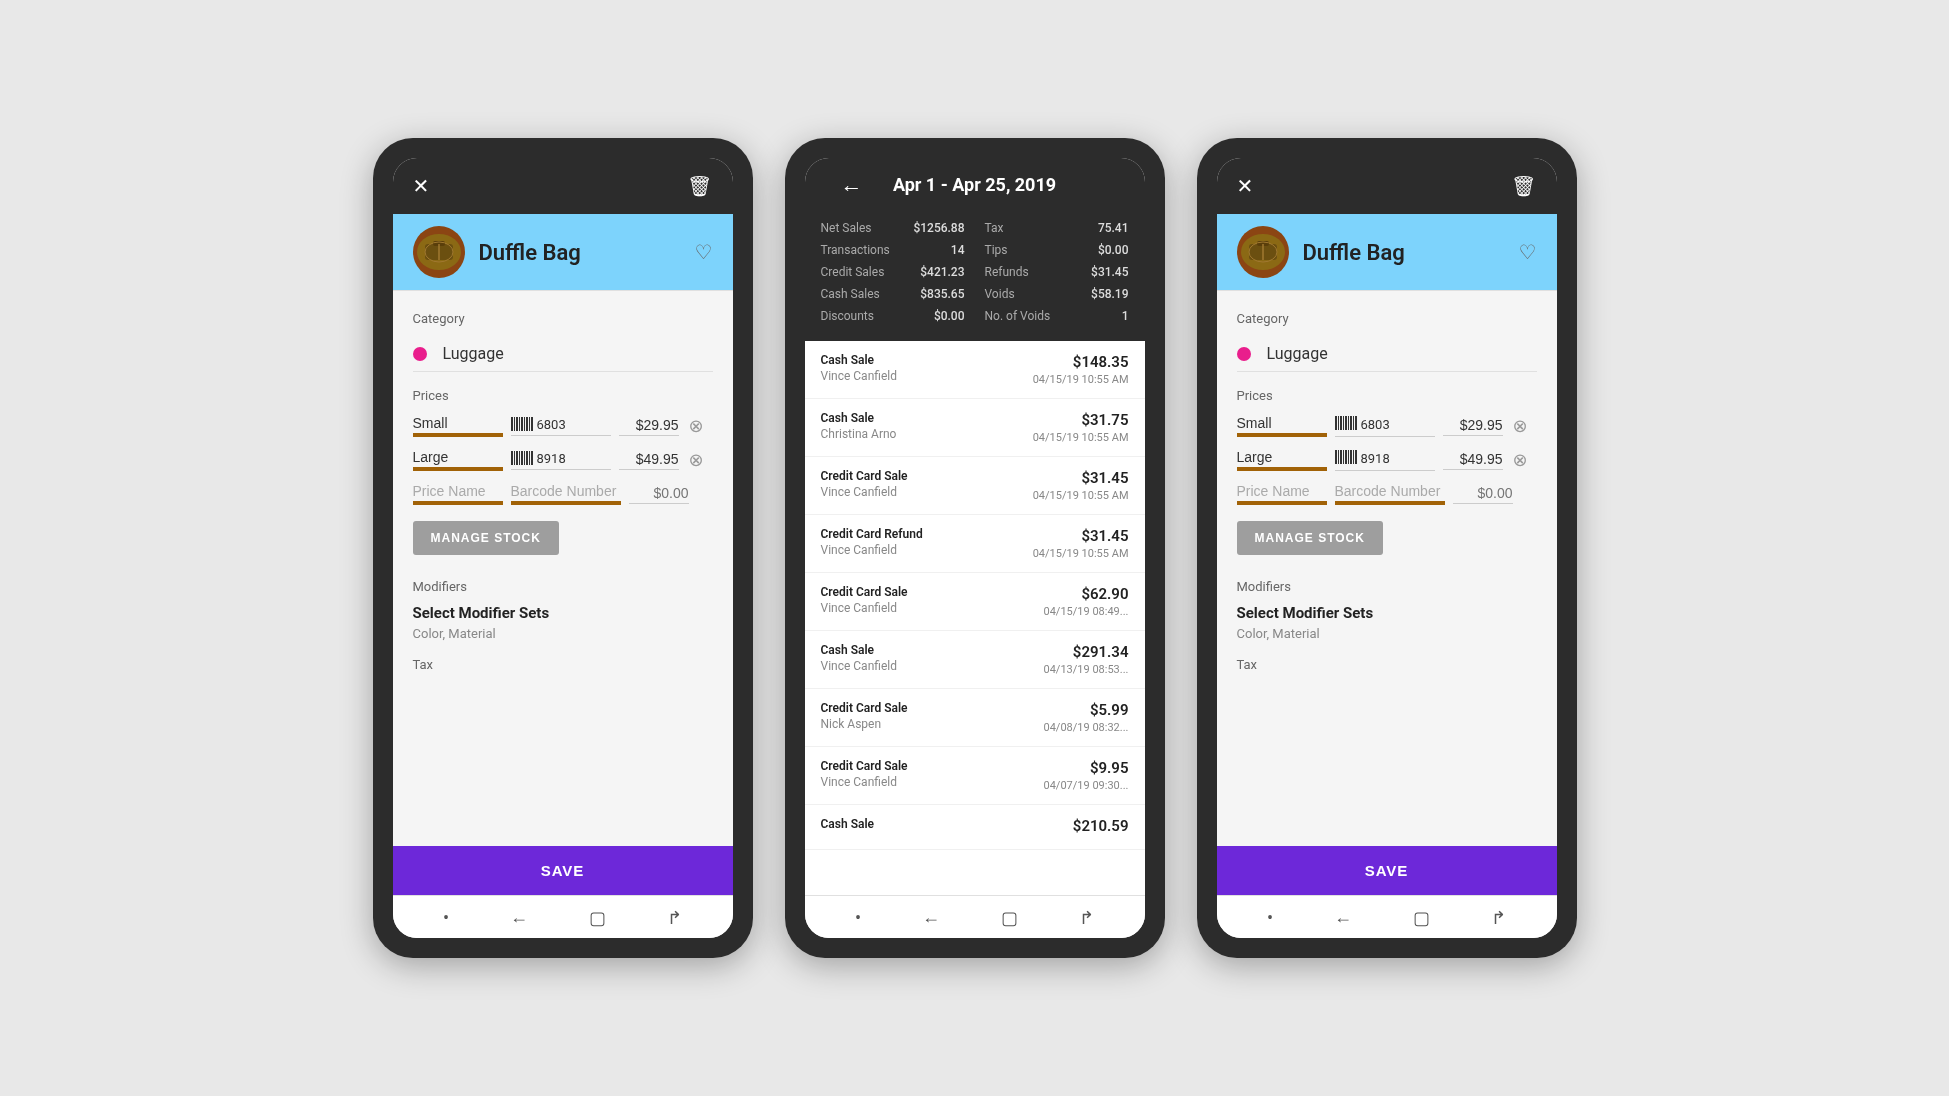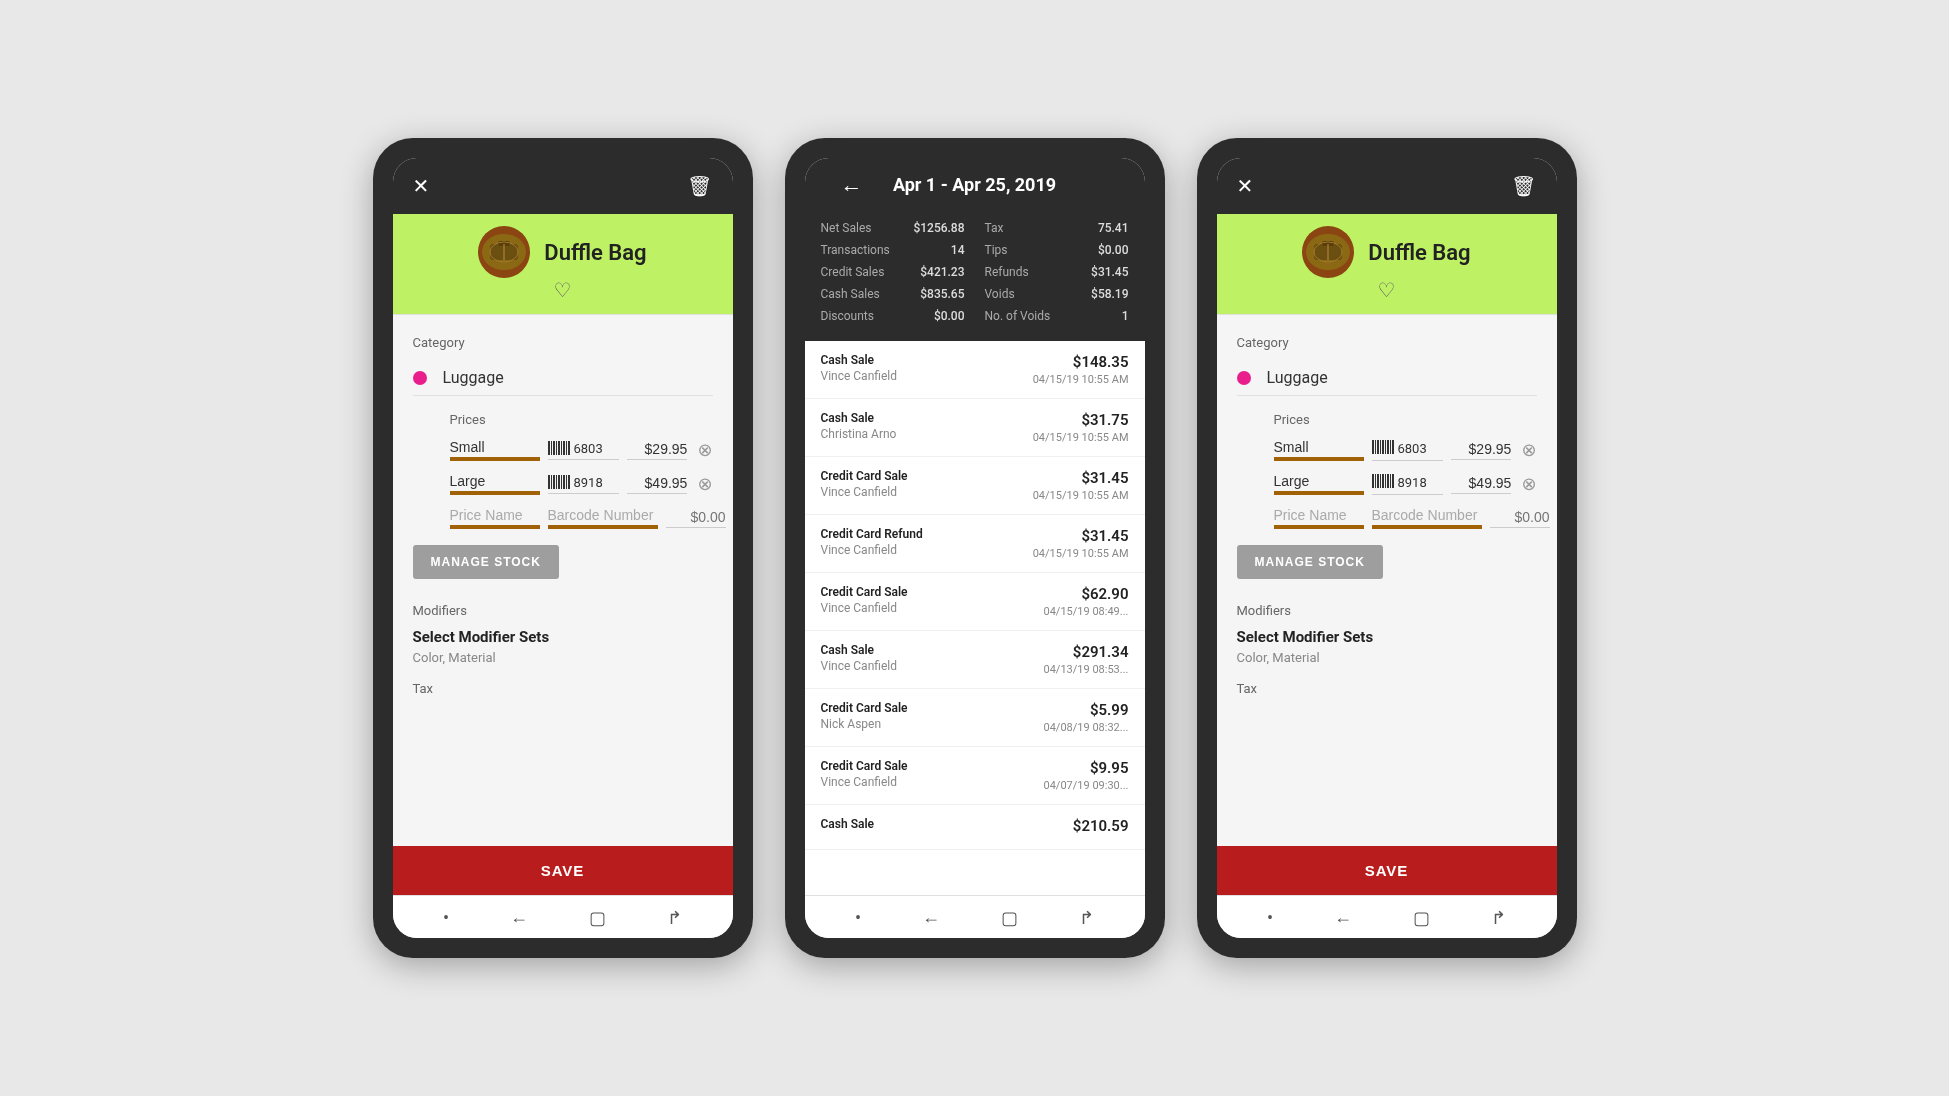--- a/index.html
+++ b/index.html
@@ -51,27 +51,26 @@
     }
 
     .product-body {
       flex: 1;
       background: #f5f5f5;
       padding: 16px 20px;
       overflow-y: auto;
     }
 
     .product-title-row {
-      background: #bef264;
+      background: #7dd3fc;
       padding: 12px 20px;
       display: flex;
       align-items: center;
       justify-content: space-between;
       border-bottom: 1px solid #e0e0e0;
-      flex-direction: column;
     }
 
     .product-title-row-left {
       display: flex;
       align-items: center;
       gap: 14px;
     }
 
     .product-avatar {
       width: 52px;
@@ -126,21 +125,20 @@
       flex-shrink: 0;
     }
 
     .category-name {
       font-size: 16px;
       color: #333;
     }
 
     .prices-section {
       margin-bottom: 16px;
-      margin-left: 37px;
     }
 
     .price-row {
       display: flex;
       align-items: center;
       gap: 8px;
       margin-bottom: 10px;
     }
 
     .price-name-input {
@@ -227,21 +225,21 @@
     .modifier-subtitle {
       font-size: 13px;
       color: #888;
     }
 
     .tax-section {
       margin-bottom: 16px;
     }
 
     .save-btn {
-      background: #b91c1c;
+      background: #6d28d9;
       color: white;
       border: none;
       padding: 16px;
       font-size: 15px;
       font-weight: 700;
       letter-spacing: 1px;
       cursor: pointer;
       width: 100%;
     }
 

